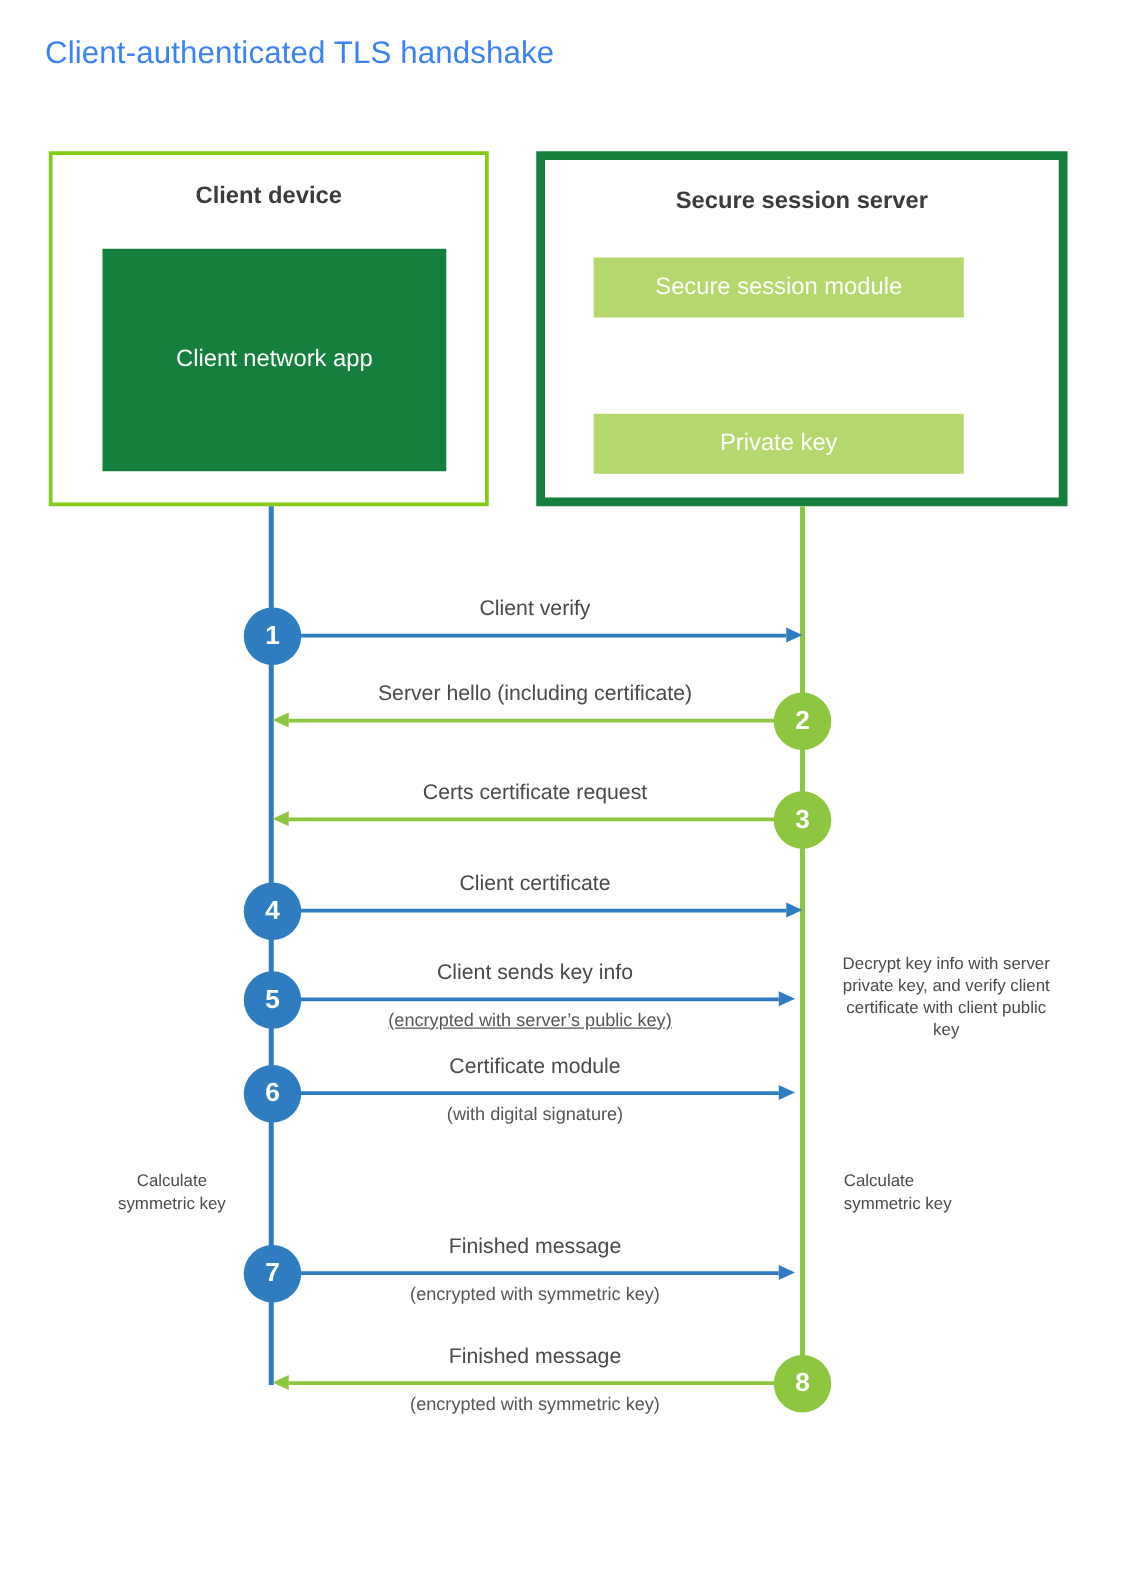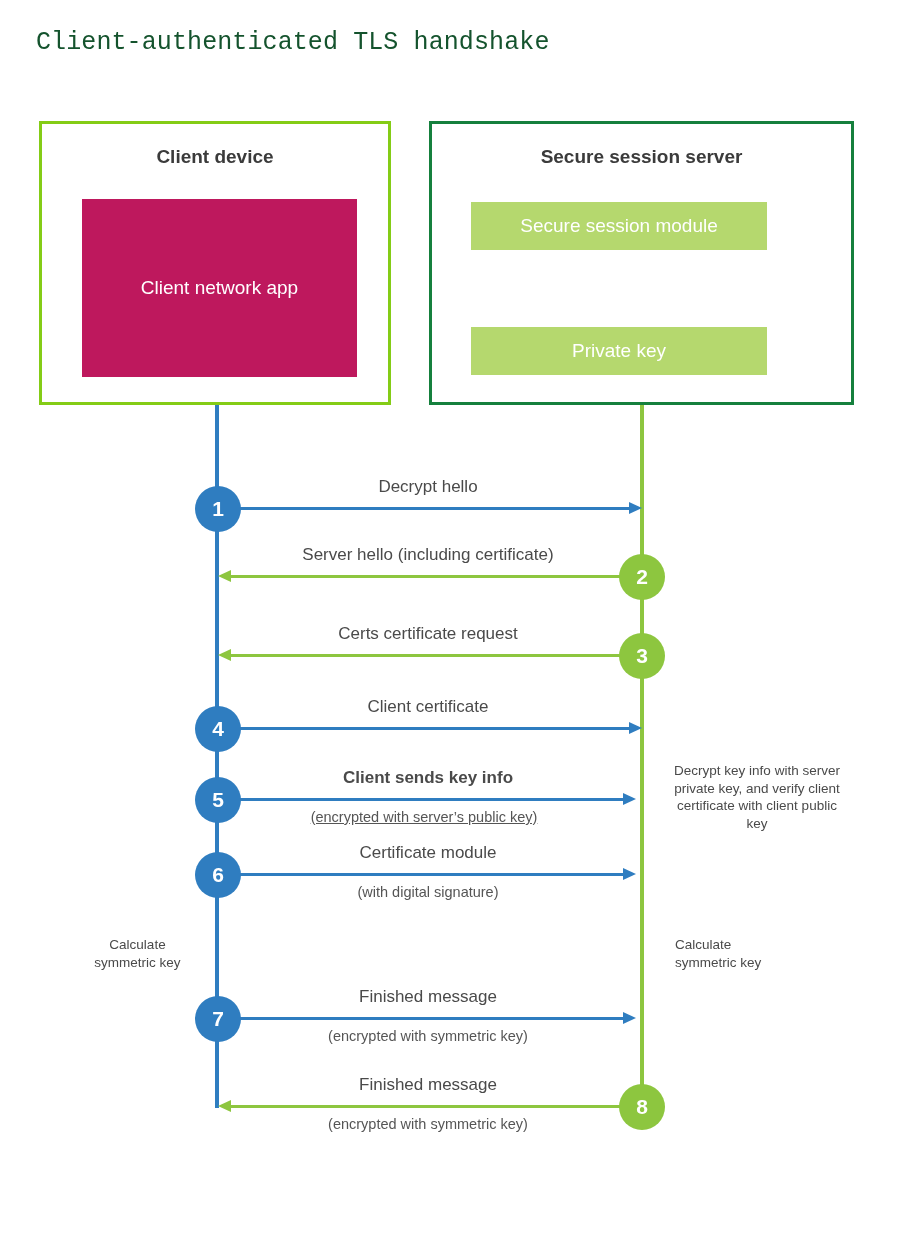--- a/index.html
+++ b/index.html
@@ -21,65 +21,64 @@
     overflow: hidden;
   }
 
   
   .page-title {
     position: absolute;
     left: 36px;
     top: 28px;
     font-size: 25px;
     font-weight: 400;
-    color: #14532d;
+    color: #3b82f6;
     letter-spacing: 0.1px;
     white-space: nowrap;
-    font-family: Liberation Mono, monospace;
   }
 
   
   .entity-box {
     position: absolute;
     background: #ffffff;
     box-sizing: border-box;
   }
   .entity-box.client {
     left: 39px;
     top: 121px;
     width: 352px;
     height: 284px;
     border: 3px solid #84cc16;
   }
   .entity-box.server {
     left: 429px;
     top: 121px;
     width: 425px;
     height: 284px;
-    border: 3px solid #15803d;
+    border: 7px solid #15803d;
   }
   .entity-title {
     position: absolute;
     left: 0;
     right: 0;
     top: 22px;
     text-align: center;
     font-size: 19px;
     font-weight: 700;
     color: #3b3b3b;
   }
 
   
   .app-block {
     position: absolute;
     left: 40px;
     top: 75px;
     width: 275px;
     height: 178px;
-    background: #be185d;
+    background: #15803d;
     color: #ffffff;
     font-size: 19px;
     line-height: 26px;
     display: flex;
     align-items: center;
     justify-content: center;
     text-align: center;
     box-sizing: border-box;
   }
 
@@ -216,21 +215,21 @@
     <div class="svr-bar b2">Private key</div>
   </div>
 
   <div class="lifeline client" style="top:405px; height:703px;"></div>
   <div class="lifeline server" style="top:405px; height:700px;"></div>
 
   <div class="arrow-row" style="top:507px;">
     <div class="arrow-line blue" style="left:217px; width:412px;"></div>
     <div class="arrow-head right blue" style="left:629px;"></div>
     <div class="step-circle blue">1</div>
-    <div class="msg-label primary" style="left:428px;">Decrypt hello</div>
+    <div class="msg-label primary" style="left:428px;">Client verify</div>
   </div>
 
   <div class="arrow-row" style="top:575px;">
     <div class="arrow-line green" style="left:231px; width:390px;"></div>
     <div class="arrow-head left green" style="left:218px;"></div>
     <div class="step-circle green">2</div>
     <div class="msg-label primary" style="left:428px;">Server hello (including certificate)</div>
   </div>
 
   <div class="arrow-row" style="top:654px;">
@@ -244,21 +243,21 @@
     <div class="arrow-line blue" style="left:217px; width:412px;"></div>
     <div class="arrow-head right blue" style="left:629px;"></div>
     <div class="step-circle blue">4</div>
     <div class="msg-label primary" style="left:428px;">Client certificate</div>
   </div>
 
   <div class="arrow-row" style="top:798px;">
     <div class="arrow-line blue" style="left:217px; width:406px;"></div>
     <div class="arrow-head right blue" style="left:623px;"></div>
     <div class="step-circle blue">5</div>
-    <div class="msg-label primary" style="left:428px;font-weight:bold;">Client sends key info</div>
+    <div class="msg-label primary" style="left:428px;">Client sends key info</div>
     <div class="msg-label sub" style="left:424px;text-decoration:underline;">(encrypted with server’s public key)</div>
   </div>
 
   <div class="arrow-row" style="top:873px;">
     <div class="arrow-line blue" style="left:217px; width:406px;"></div>
     <div class="arrow-head right blue" style="left:623px;"></div>
     <div class="step-circle blue">6</div>
     <div class="msg-label primary" style="left:428px;">Certificate module</div>
     <div class="msg-label sub" style="left:428px;">(with digital signature)</div>
   </div>

